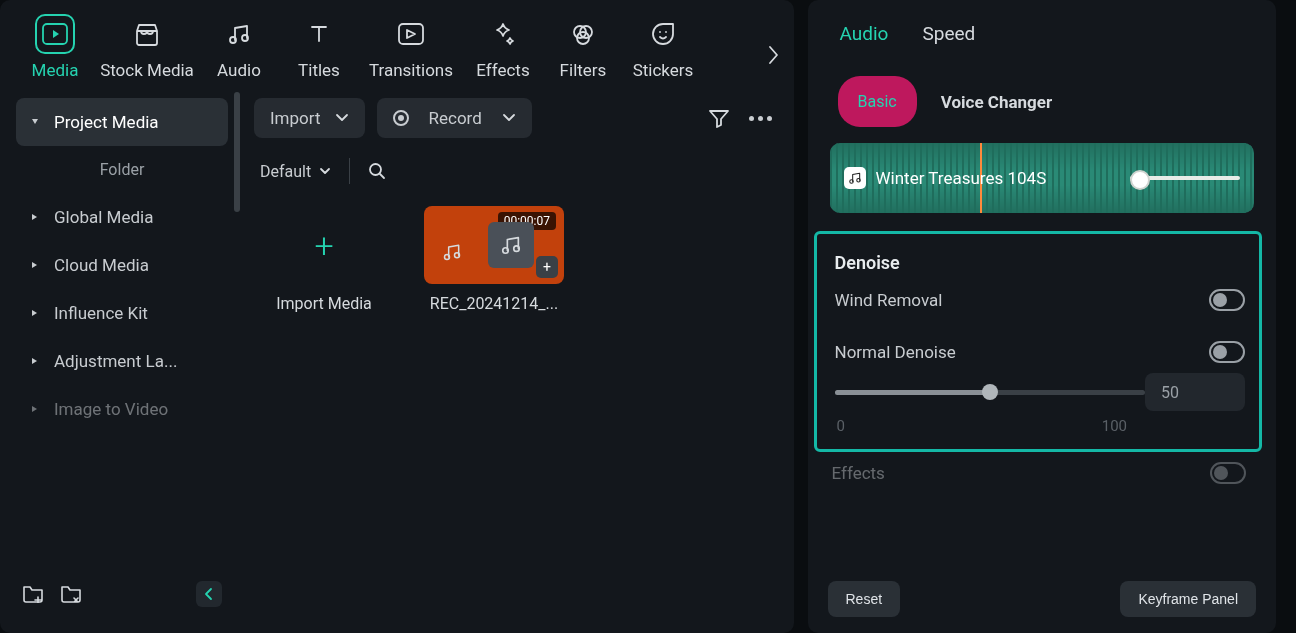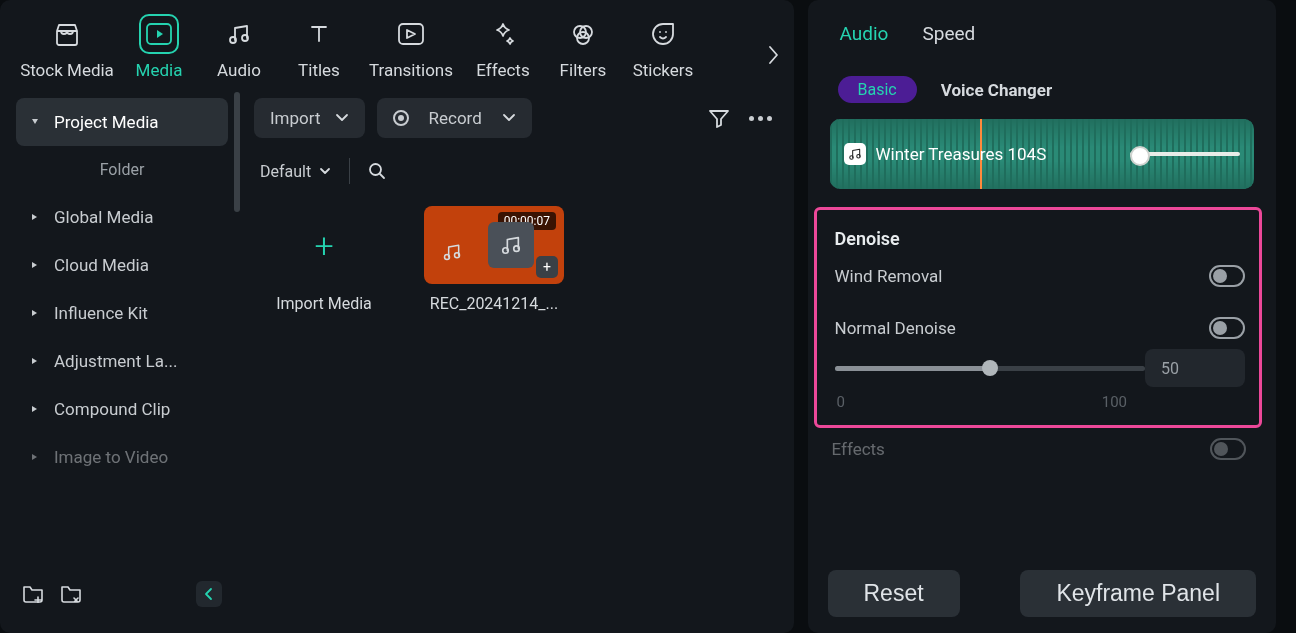--- a/index.html
+++ b/index.html
@@ -215,21 +215,21 @@
     padding:6px 2px 14px 2px;
     border-bottom:3px solid transparent;
   }
   .prop-tab.active{color:#25d3b0;}
 
   .sub-tabs{
     display:flex;gap:24px;align-items:center;
     padding:10px 30px;
   }
   .pill{
-    padding:4px 20px;border-radius:22px;background:#4c1d95;color:#25d3b0;
+    padding:16px 20px;border-radius:22px;background:#be185d;color:#25d3b0;
     font-size:16px;cursor:pointer;
   }
   .sub-link{font-size:17px;color:#d6dade;cursor:pointer;font-weight:bold;}
 
   .waveform{
     margin:6px 22px 12px 22px;
     height:70px;border-radius:10px;
     background:linear-gradient(#2a8a76,#2a8a76);
     position:relative;overflow:hidden;
     display:flex;align-items:center;
@@ -254,21 +254,21 @@
     position:absolute;right:14px;top:50%;transform:translateY(-50%);
     width:110px;height:4px;background:#e8ece8;border-radius:3px;z-index:2;
   }
   .wave-slider::before{content:"";position:absolute;left:0;top:-6px;width:16px;height:16px;border-radius:50%;background:#fff;border:2px solid #cfd3cf;}
 
   .scroll-area{
     flex:1;overflow:hidden;
     display:flex;flex-direction:column;
   }
   .highlight-box{
-    border:3px solid #ec4899;border-radius:6px;
+    border:3px solid #14b8a6;border-radius:6px;
     margin:6px 14px 2px 6px;
     padding:12px 14px 14px 18px;
   }
   .section-title{font-size:18px;color:#e8ecee;font-weight:600;margin:6px 0 16px 0;}
   .param-row{display:flex;align-items:center;justify-content:space-between;margin:8px 0;}
   .param-label{font-size:17px;color:#c8ccd0;}
   .toggle{
     width:36px;height:22px;border-radius:12px;border:2px solid #9aa0a6;
     position:relative;cursor:pointer;background:transparent;
   }
@@ -283,52 +283,52 @@
   }
   .minmax{display:flex;justify-content:space-between;font-size:15px;color:#5a6066;padding:0 2px;width:calc(100% - 116px);}
 
   .faded-row{opacity:.45;padding:8px 30px 0 24px;display:flex;align-items:center;justify-content:space-between;}
 
   .right-footer{
     display:flex;align-items:center;justify-content:space-between;
     padding:16px 20px;
   }
   .btn{
-    background:#2a3036;color:#e0e4e8;font-size:23px;
-    padding:10px 36px;border-radius:8px;cursor:pointer;border:none;
+    background:#2a3036;color:#e0e4e8;font-size:14px;
+    padding:10px 18px;border-radius:8px;cursor:pointer;border:none;
   }
 
   .thin-rail{
     width:6px;background:#0a0d10;border-radius:4px;
   }
 
   svg{stroke:#d6dade;stroke-width:1.8;fill:none;stroke-linecap:round;stroke-linejoin:round;}
 </style>
 </head>
 <body>
 
 <div class="left-panel">
 
   <div class="top-nav">
-    <div class="nav-item wide">
-      <div class="nav-icon">
-        <svg width="26" height="24" viewBox="0 0 26 24">
-            <path d="M3 9h20v12a2 2 0 0 1-2 2H5a2 2 0 0 1-2-2zM3 9l2-6h16l2 6M7 9a3 3 0 0 0 6 0M13 9a3 3 0 0 0 6 0"></path>
-          </svg>
-      </div>
-      <span class="nav-label">Stock Media</span>
-    </div>
     <div class="nav-item active">
       <div class="nav-icon">
         <svg width="26" height="22" viewBox="0 0 26 22">
             <rect x="1" y="1" width="24" height="20" rx="4"></rect>
             <polygon points="11,7 11,15 17,11" fill="#25d3b0" stroke="none"></polygon>
           </svg>
       </div>
       <span class="nav-label">Media</span>
+    </div>
+    <div class="nav-item wide">
+      <div class="nav-icon">
+        <svg width="26" height="24" viewBox="0 0 26 24">
+            <path d="M3 9h20v12a2 2 0 0 1-2 2H5a2 2 0 0 1-2-2zM3 9l2-6h16l2 6M7 9a3 3 0 0 0 6 0M13 9a3 3 0 0 0 6 0"></path>
+          </svg>
+      </div>
+      <span class="nav-label">Stock Media</span>
     </div>
     <div class="nav-item">
       <div class="nav-icon">
         <svg width="24" height="24" viewBox="0 0 24 24">
             <path d="M8 18V6l12-2v12"></path>
             <circle cx="6" cy="18" r="3"></circle>
             <circle cx="18" cy="16" r="3"></circle>
           </svg>
       </div>
       <span class="nav-label">Audio</span>
@@ -421,28 +421,20 @@
           </span>
         <span class="txt">Influence Kit</span>
       </div>
       <div class="side-row">
         <span class="chev">
             <svg width="10" height="10" viewBox="0 0 10 10">
               <path d="M2 2l5 3-5 3z" fill="#c8ccd0" stroke="none"></path>
             </svg>
           </span>
         <span class="txt">Adjustment La...</span>
-      </div>
-      <div class="side-row">
-        <span class="chev">
-            <svg width="10" height="10" viewBox="0 0 10 10">
-              <path d="M2 2l5 3-5 3z" fill="#c8ccd0" stroke="none"></path>
-            </svg>
-          </span>
-        <span class="txt">Compound Clip</span>
       </div>
       <div class="side-row" style="opacity:.5">
         <span class="chev">
             <svg width="10" height="10" viewBox="0 0 10 10">
               <path d="M2 2l5 3-5 3z" fill="#c8ccd0" stroke="none"></path>
             </svg>
           </span>
         <span class="txt">Image to Video</span>
       </div>
 

